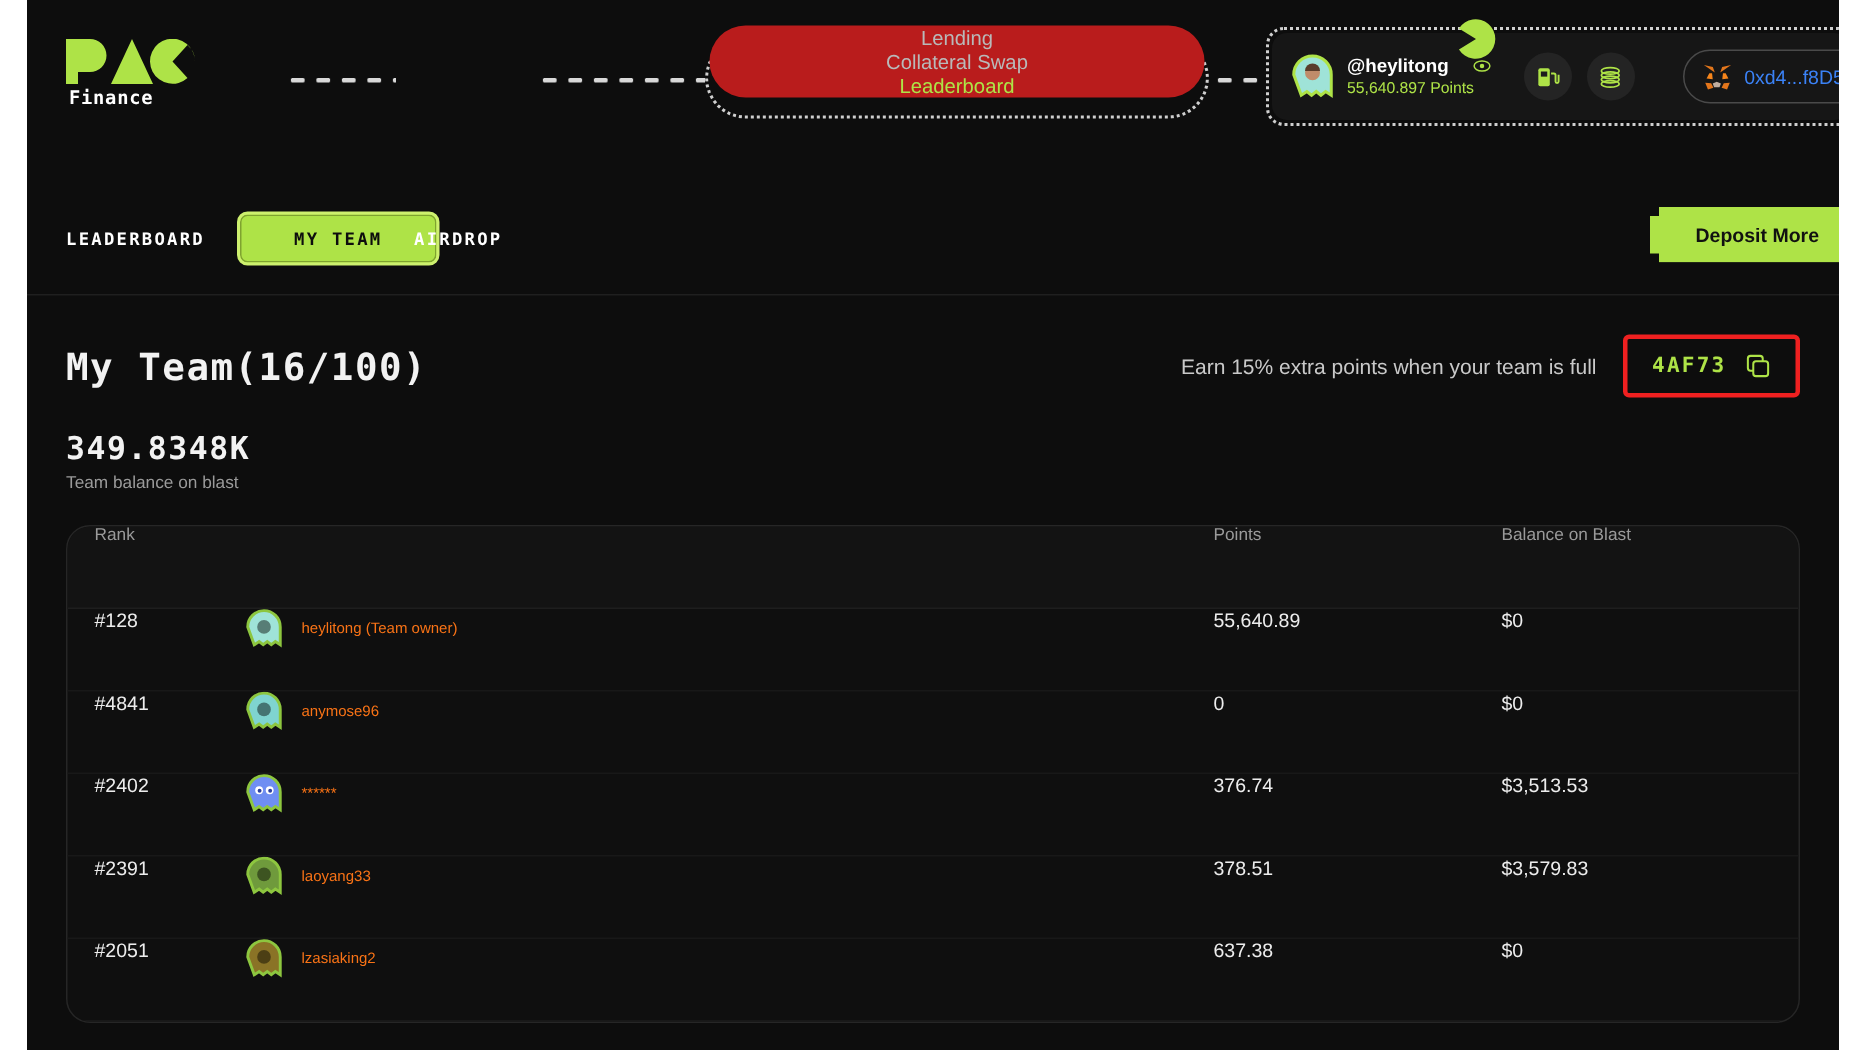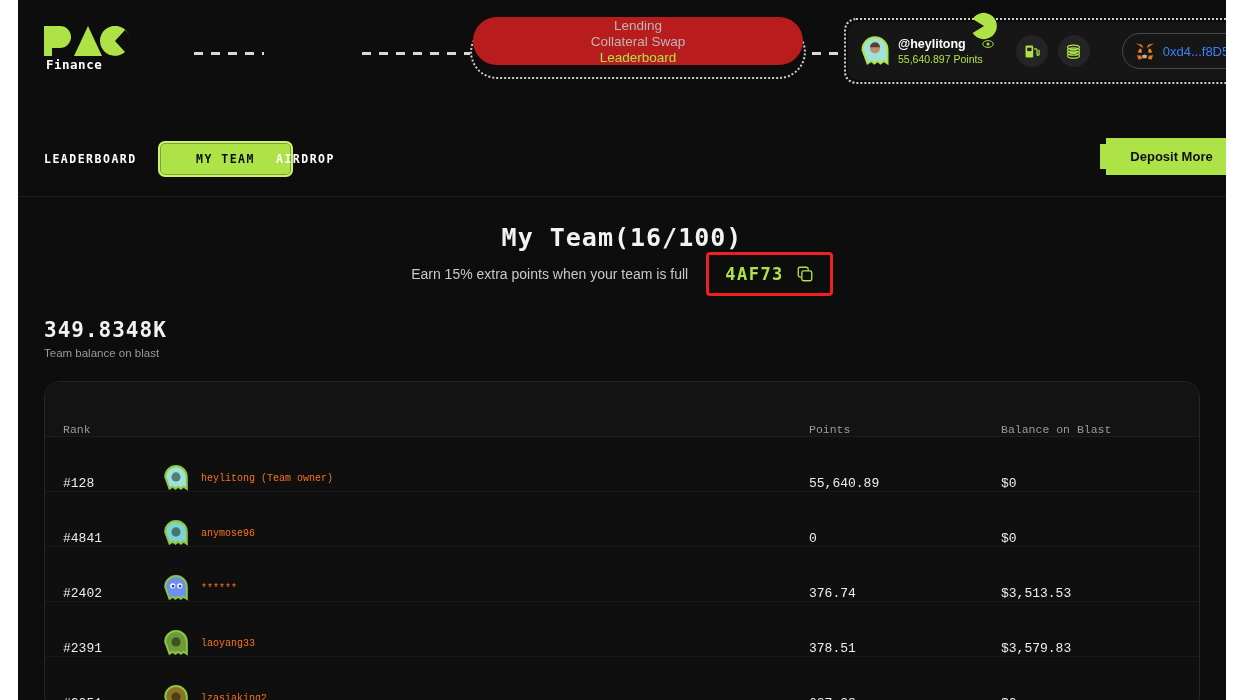--- a/index.html
+++ b/index.html
@@ -233,41 +233,40 @@
   }
 
   
   #body { position: relative; padding: 0 26px; }
 
   #title-row {
     display: flex;
     align-items: center;
     justify-content: space-between;
     padding-top: 26px;
-    flex-direction: column;
   }
   #team-title {
     font-size: 25px;
     color: #f2f2f2;
     letter-spacing: 1px;
   }
   #promo-wrap { display: flex; align-items: center; gap: 18px; }
   #promo-text { font-size: 14px; color: #c9c9c9; }
 
   #code-box {
     position: relative;
     display: flex;
     align-items: center;
     gap: 12px;
     padding: 9px 16px;
     border: 3px solid #ef2020;
     border-radius: 4px;
   }
   #ref-code {
-    font-size: 17px;
+    font-size: 14px;
     color: #aee347;
     letter-spacing: 1.5px;
   }
 
   #balance-block { margin-top: 22px; }
   #balance-value {
     font-size: 21px;
     color: #f2f2f2;
     letter-spacing: 1px;
   }
@@ -280,24 +279,23 @@
   
   #table-card {
     margin-top: 22px;
     border: 1px solid #262626;
     border-radius: 16px;
     background: #0f0f0f;
     overflow: hidden;
   }
   .trow {
     display: flex;
-    align-items: flex-end;
+    align-items: flex-start;
     height: 55px;
     padding: 0 18px;
-    font-family: Liberation Mono, monospace;
   }
   #thead {
     background: #131313;
     border-bottom: 1px solid #1e1e1e;
   }
   #thead .c { font-size: 11.5px; color: #9a9a9a; }
   .tbody-row { border-bottom: 1px solid #181818; }
   .tbody-row .c { font-size: 13px; color: #ededed; }
 
   .c-rank { width: 100px; flex: 0 0 100px; }

